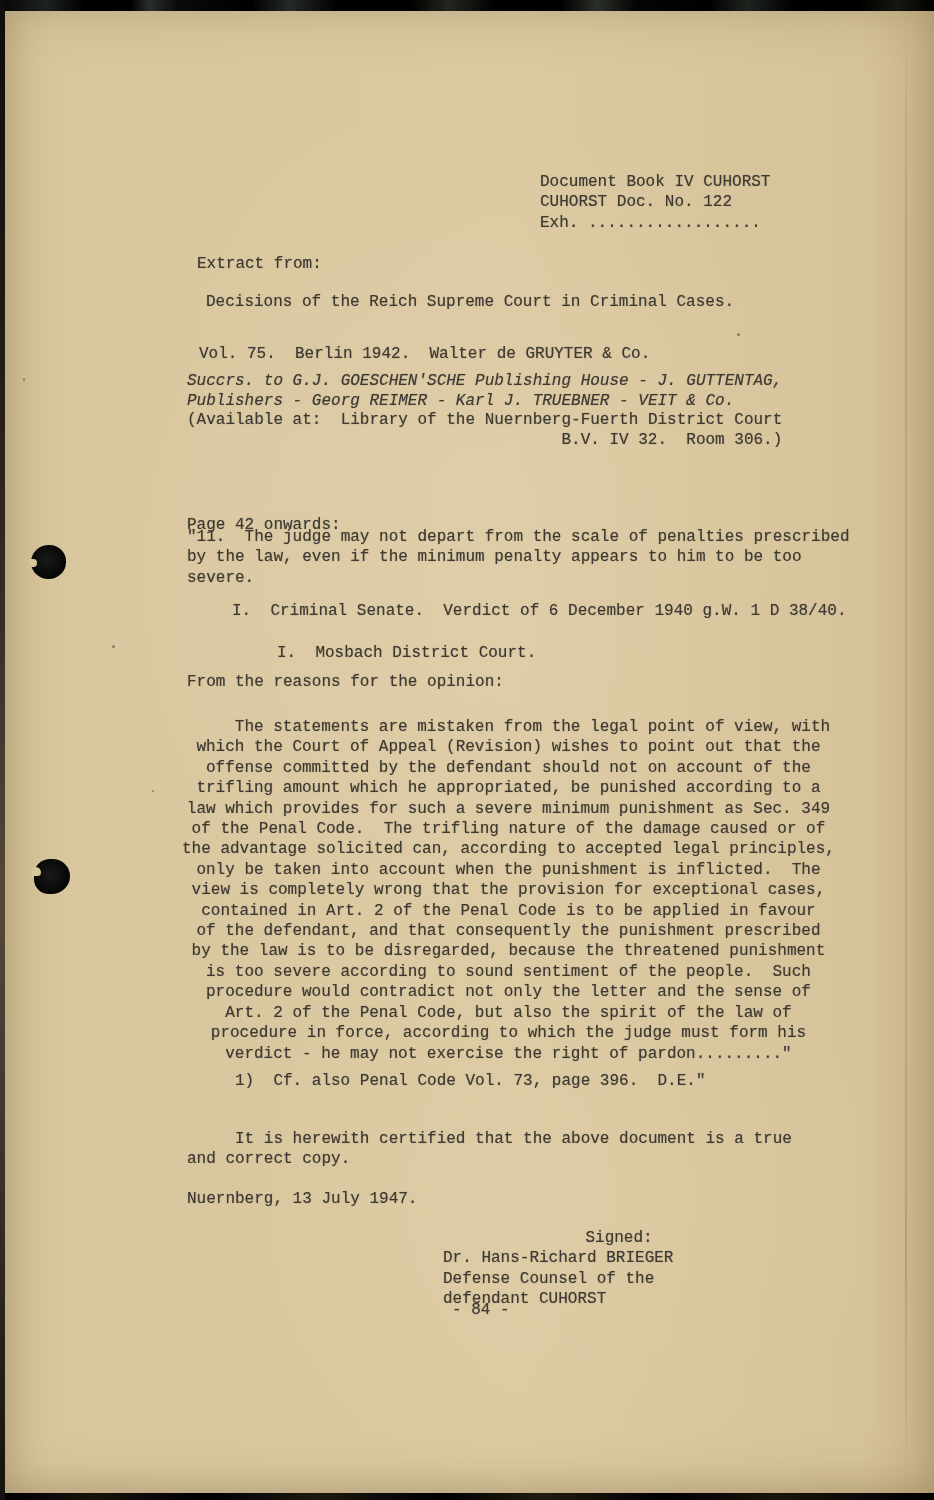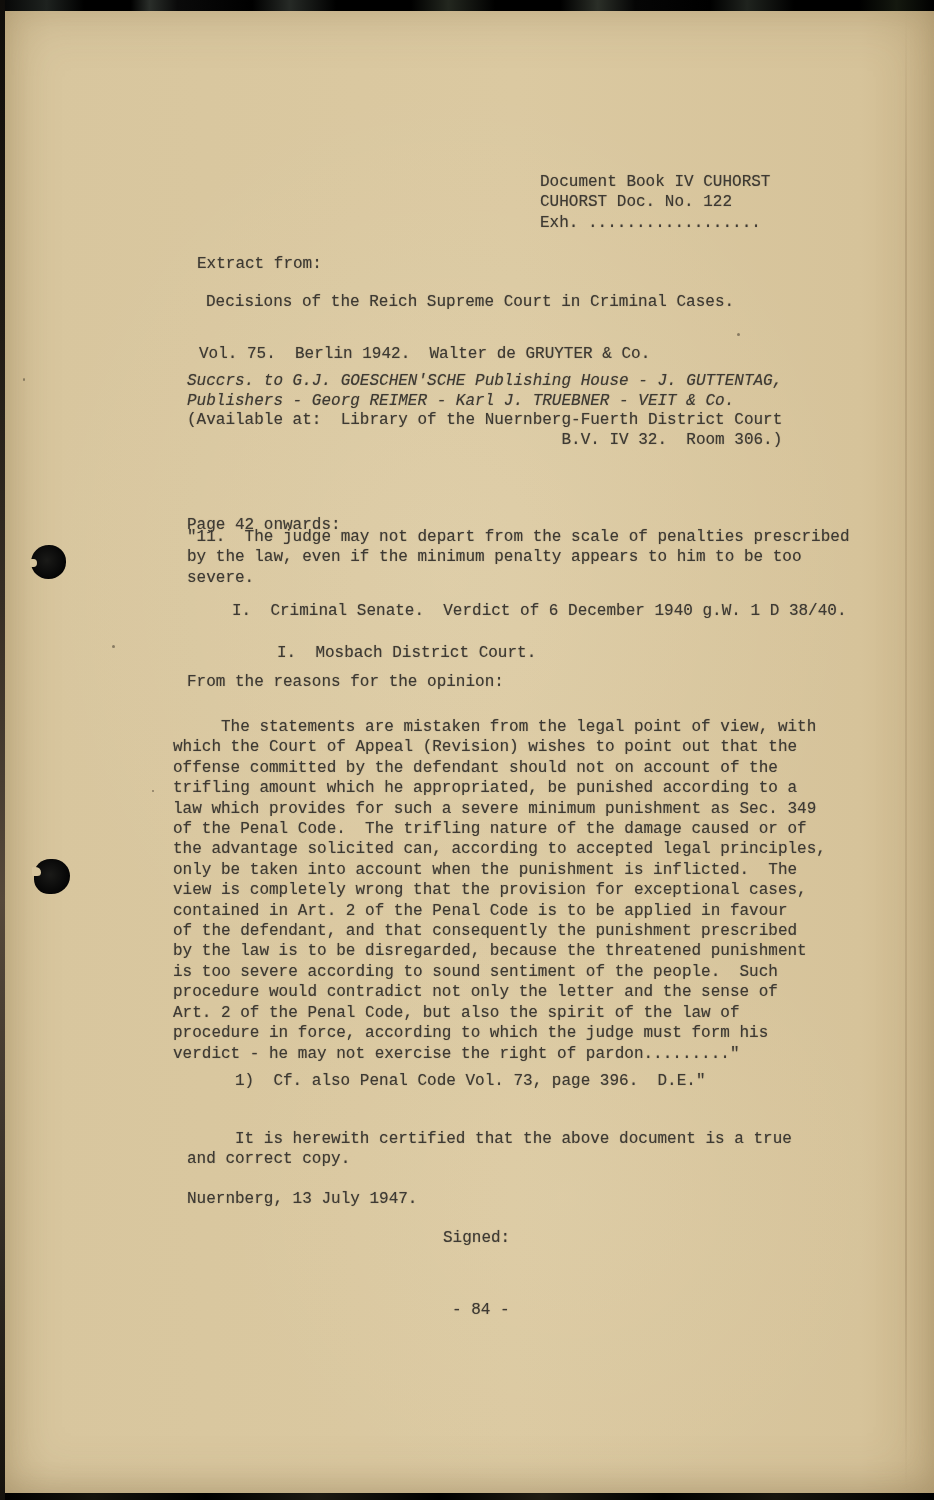--- a/index.html
+++ b/index.html
@@ -86,21 +86,21 @@
 <div class="t" style="left:187px;top:527px;">"11.  The judge may not depart from the scale of penalties prescribed
 by the law, even if the minimum penalty appears to him to be too
 severe.</div>
 
 <div class="t" style="left:232px;top:601px;">I.  Criminal Senate.  Verdict of 6 December 1940 g.W. 1 D 38/40.</div>
 
 <div class="t" style="left:277px;top:643px;">I.  Mosbach District Court.</div>
 
 <div class="t" style="left:187px;top:672px;">From the reasons for the opinion:</div>
 
-<div class="t" style="left:173px;top:717px;">     The statements are mistaken from the legal point of view, with
+<div class="t" style="left:182px;top:717px;text-align:center;">     The statements are mistaken from the legal point of view, with
 which the Court of Appeal (Revision) wishes to point out that the
 offense committed by the defendant should not on account of the
 trifling amount which he appropriated, be punished according to a
 law which provides for such a severe minimum punishment as Sec. 349
 of the Penal Code.  The trifling nature of the damage caused or of
 the advantage solicited can, according to accepted legal principles,
 only be taken into account when the punishment is inflicted.  The
 view is completely wrong that the provision for exceptional cases,
 contained in Art. 2 of the Penal Code is to be applied in favour
 of the defendant, and that consequently the punishment prescribed
@@ -113,15 +113,16 @@
 
 <div class="t" style="left:187px;top:1071px;margin-left:48px;">1)  Cf. also Penal Code Vol. 73, page 396.  D.E."</div>
 
 <div class="t" style="left:187px;top:1129px;">     It is herewith certified that the above document is a true
 and correct copy.</div>
 
 <div class="t" style="left:187px;top:1189px;">Nuernberg, 13 July 1947.</div>
 
 <div class="t sig-row" style="left:443px;top:1228px;">
   <span class="sig-label">Signed:</span>
+  <span><span style="display:block">Dr. Hans-Richard BRIEGER</span><span style="display:block">Defense Counsel of the</span><span style="display:block">defendant CUHORST</span></span>
 </div>
 
 <div class="t" style="left:452px;top:1300px;">- 84 -</div>
 
 </body></html>

